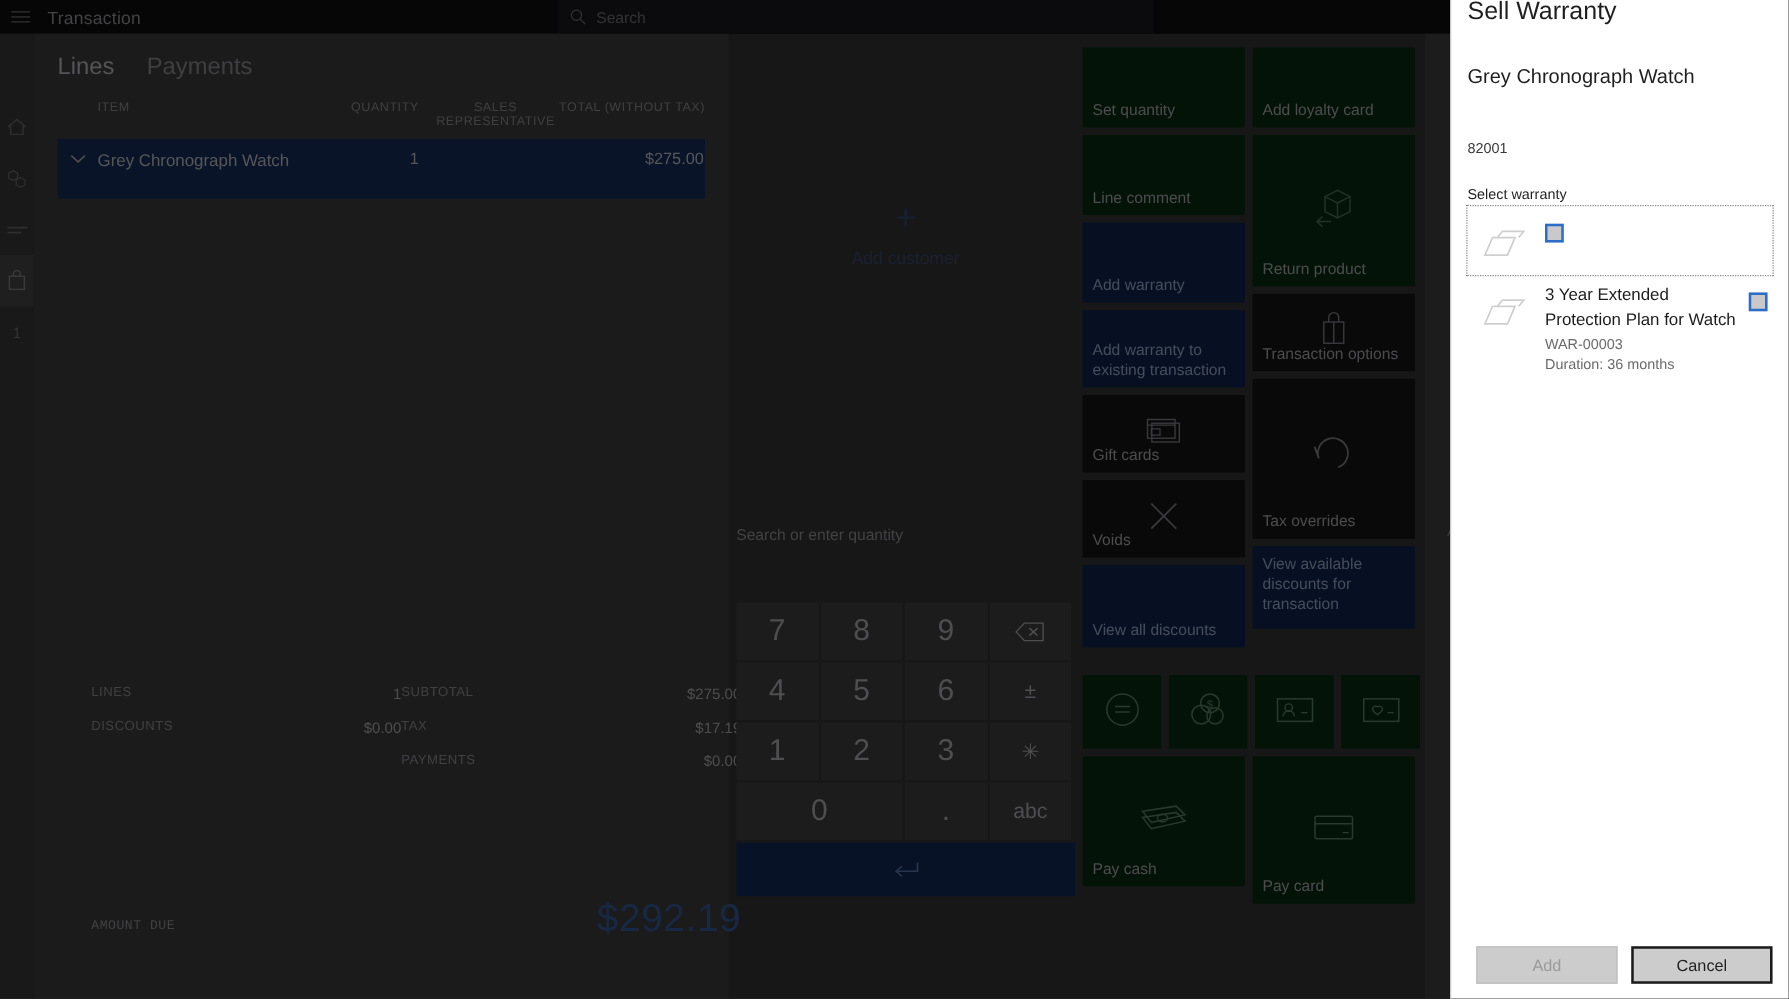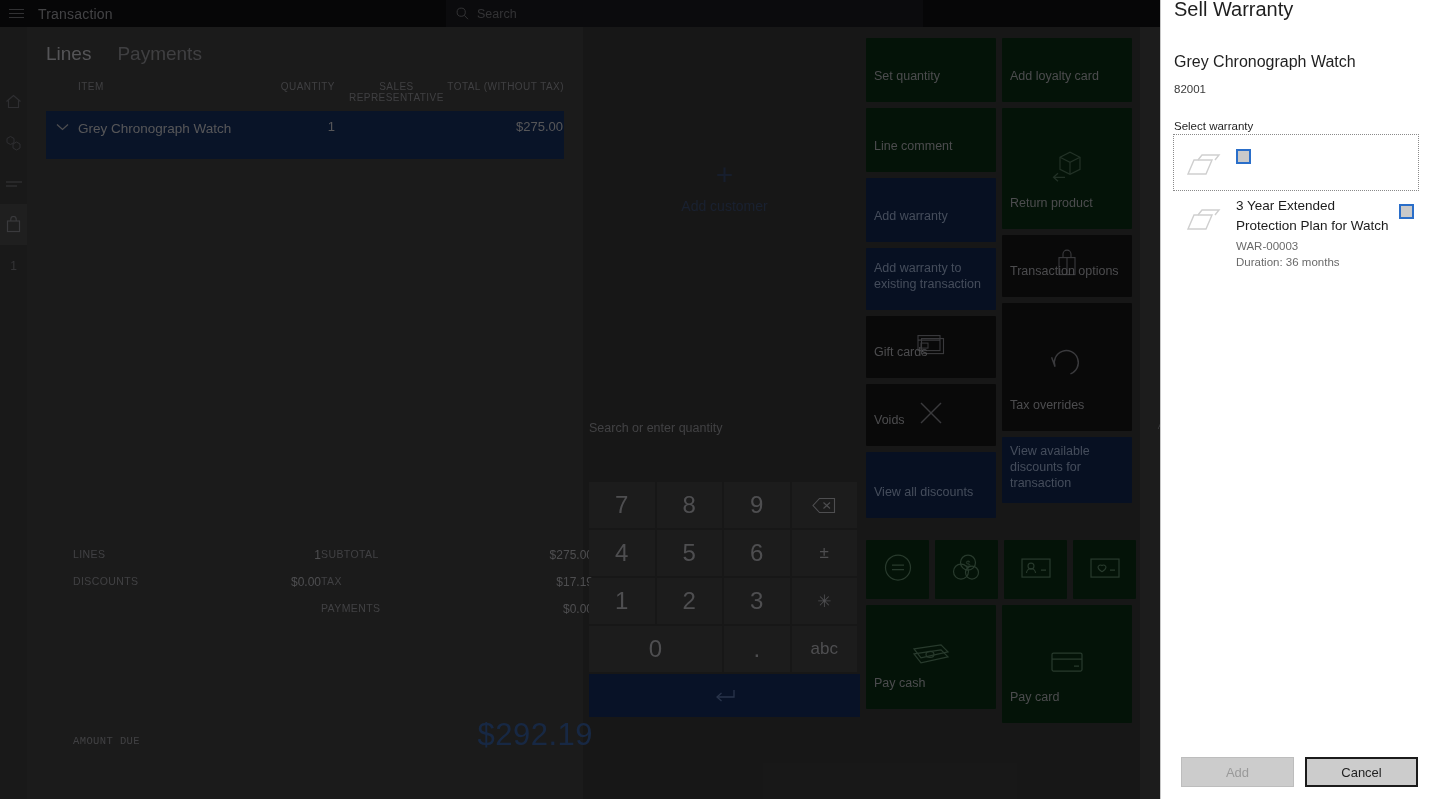--- a/index.html
+++ b/index.html
@@ -93,21 +93,21 @@
   .np-key.wide { flex: 0 0 133px; }
   .np-key.small { font-size: 17px; }
   .np-enter { background: #102248; height: 43px; display: flex; align-items: center;
     justify-content: center; color: #4a5f88; font-size: 19px; }
 
   
   .btngrid { position: absolute; left: 866px; top: 38px; width: 270px; }
   .bg-row { display: flex; gap: 6px; margin-bottom: 6px; }
   .tile { position: relative; border-radius: 1px; overflow: hidden; }
   .tile .tlabel {
-    position: absolute; left: 8px; bottom: 18px; right: 8px;
+    position: absolute; left: 8px; bottom: 6px; right: 8px;
     font-size: 12.5px; line-height: 16px; color: #8a8a8e;
   }
   .tile .ticon { position: absolute; left: 0; right: 0; top: 50%; transform: translateY(-58%);
     display: flex; justify-content: center; }
   .tile.green { background: #08240f; }
   .tile.blue  { background: #0d1e3e; }
   .tile.blue .tlabel { color: #7d8ba6; }
   .tile.dark  { background: #111111; }
   .w130 { width: 130px; } .w64 { width: 64px; }
   .h64 { height: 64px; } .h66 { height: 66px; }
@@ -125,21 +125,21 @@
   .dim { position: absolute; inset: 0; background: rgba(0,0,0,0.45); }
 
   
   .dialog {
     position: absolute; right: 0; top: 0; width: 271px; height: 799px;
     background: #ffffff; border-left: 1px solid #c8c8c8;
     padding: 0 13px; display: flex; flex-direction: column;
   }
   .dlg-title { font-size: 20px; color: #1f1f1f; font-weight: 400; margin-top: -2px; }
   .dlg-sub { font-size: 16px; color: #1f1f1f; margin-top: 32px; }
-  .dlg-id { font-size: 11.5px; color: #3a3a3a; margin-top: 12px; }
+  .dlg-id { font-size: 11.5px; color: #3a3a3a; margin-top: 42px; }
   .dlg-seclabel { font-size: 11.5px; color: #1f1f1f; margin-top: 25px; }
   .warr-list { margin-top: 3px; }
   .warr-item { display: flex; align-items: flex-start; padding: 6px 4px 7px 4px; position: relative; }
   .warr-item.focused { outline: 1px dotted #8a8a8a; }
   .warr-ico { flex: 0 0 58px; display: flex; justify-content: center; padding-top: 10px; }
   .warr-body { flex: 1; padding-right: 6px; }
   .warr-name { font-size: 13.5px; color: #1c1c1c; line-height: 20px; }
   .warr-code { font-size: 11.5px; color: #6a6a6a; margin-top: 2px; line-height: 16px; }
   .warr-dur  { font-size: 11.5px; color: #6a6a6a; line-height: 16px; }
   .warr-chk {

